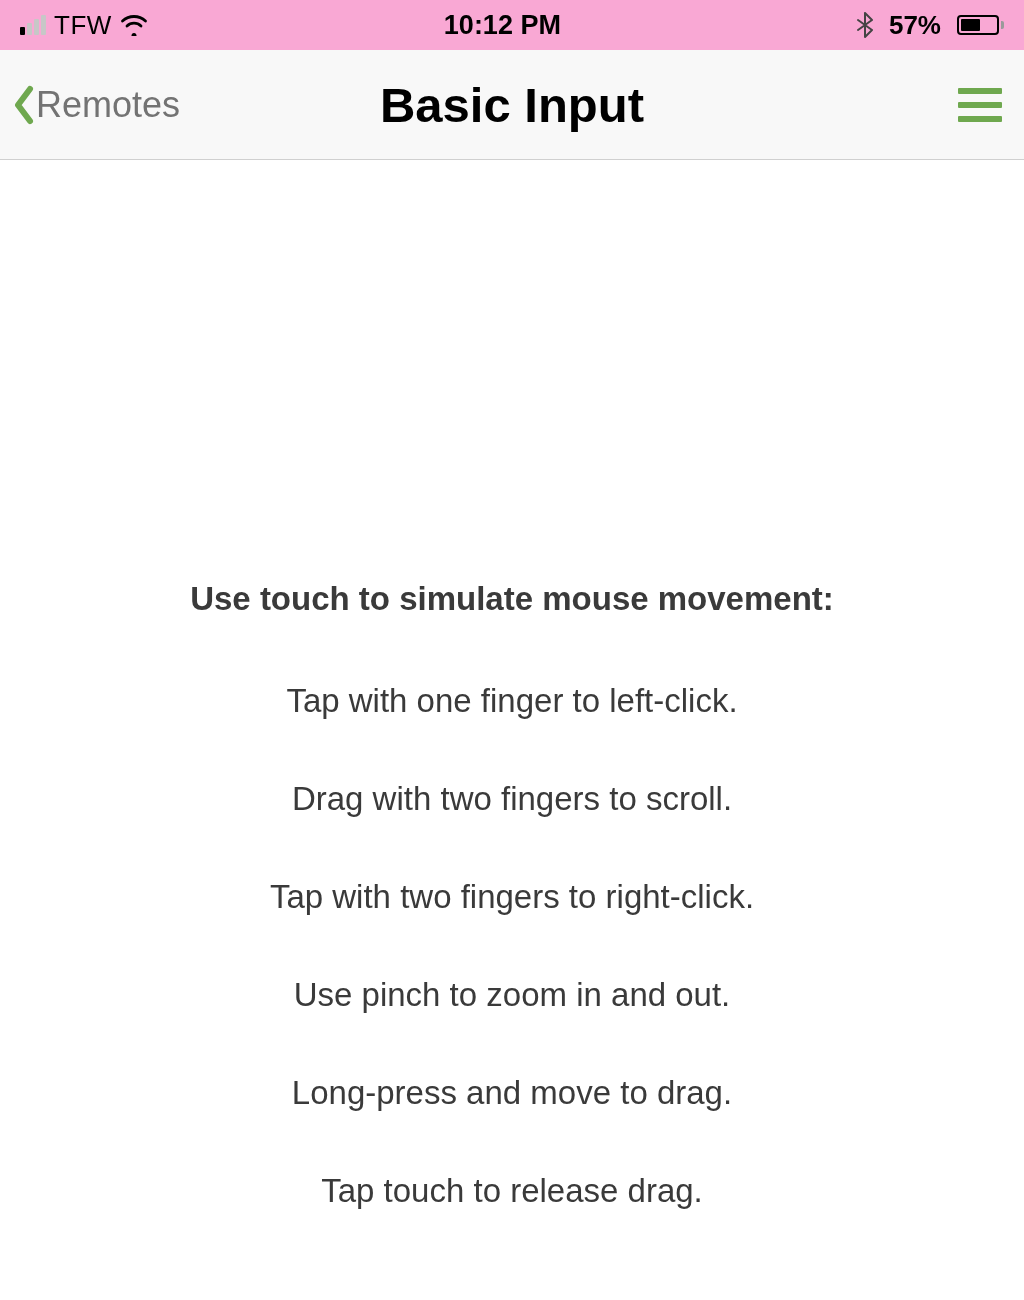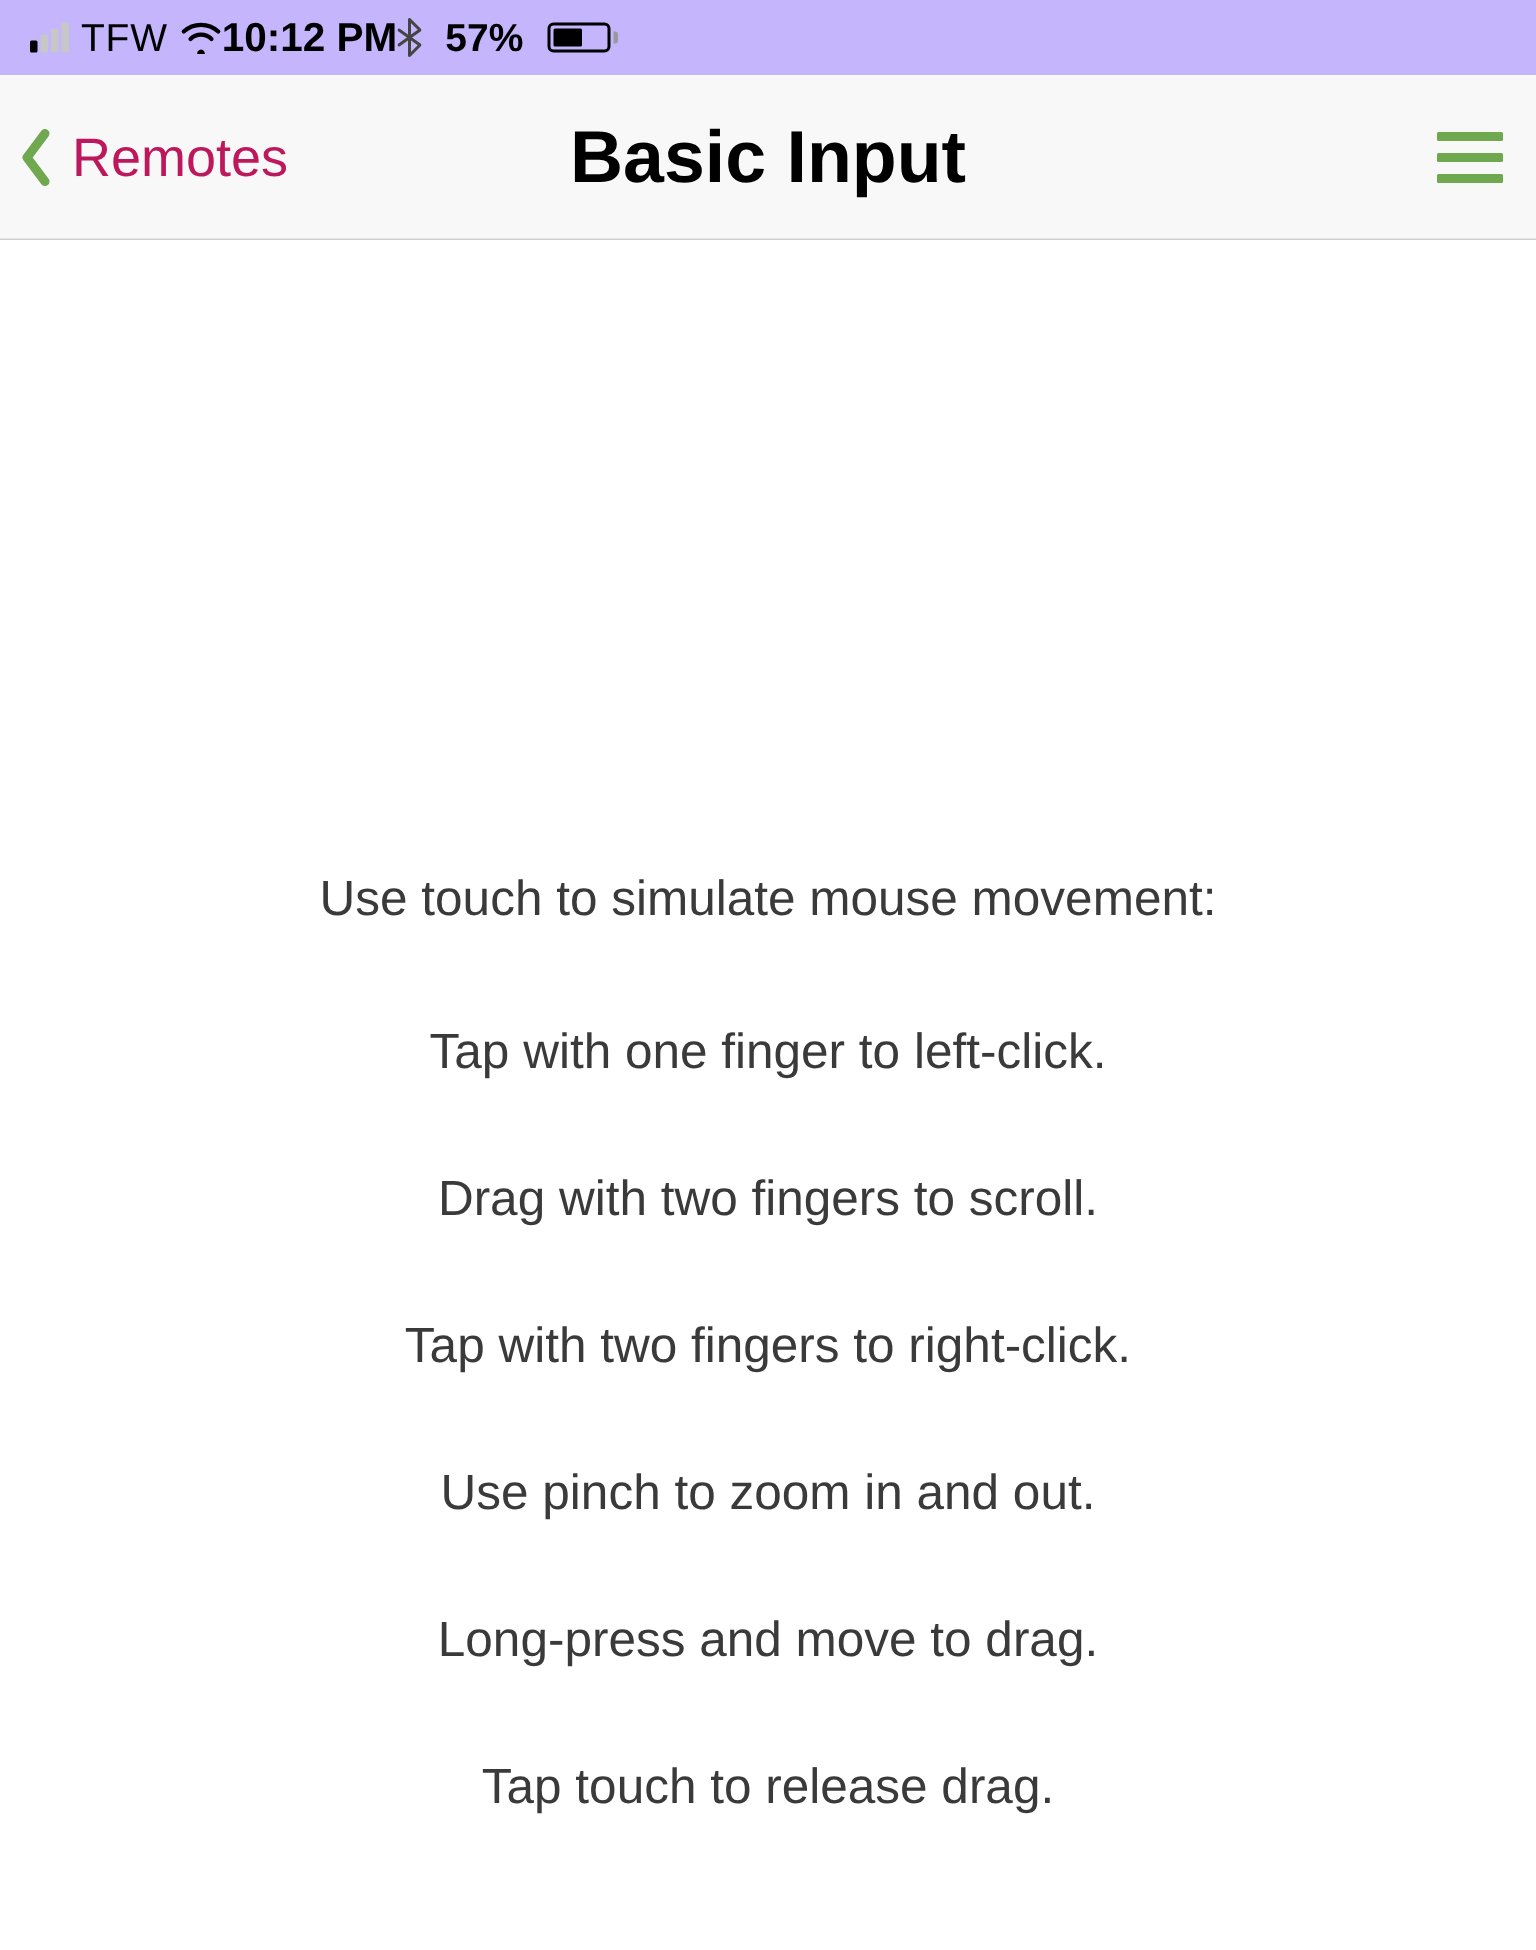--- a/index.html
+++ b/index.html
@@ -10,24 +10,25 @@
     body {
       width: 1024px;
       height: 1300px;
       font-family: -apple-system, BlinkMacSystemFont, "Helvetica Neue", Helvetica, Arial, sans-serif;
       background: #ffffff;
       overflow: hidden;
     }
     
     .status-bar {
       display: flex;
+      justify-content: space-between;
       align-items: center;
       height: 50px;
       padding: 0 20px;
-      background: #c4b5fd;
+      background: #f9a8d4;
       font-size: 26px;
       font-weight: 600;
       color: #000;
     }
     .status-left {
       display: flex;
       align-items: center;
       gap: 8px;
     }
     .status-right {
@@ -87,22 +88,22 @@
       align-items: center;
       height: 110px;
       padding: 0 18px 0 12px;
       background: #f8f8f8;
       border-bottom: 1px solid #d0d0d0;
       position: relative;
     }
     .back-button {
       display: flex;
       align-items: center;
-      gap: 12px;
-      color: #be185d;
+      gap: 0;
+      color: #737373;
       font-size: 36px;
       font-weight: 400;
       cursor: pointer;
     }
     .back-button svg { display: block; }
     .nav-title {
       font-size: 49px;
       font-weight: 700;
       color: #000;
       position: absolute;
@@ -137,21 +138,21 @@
     .instruction-line {
       font-size: 33px;
       color: #3a3a3a;
       margin-bottom: 60px;
       font-weight: 400;
     }
     .instruction-header {
       font-size: 33px;
       color: #3a3a3a;
       margin-bottom: 64px;
-      font-weight: 400;
+      font-weight: 700;
       text-align: center;
     }
   </style>
 </head>
 <body>
 
 <div class="status-bar">
   <div class="status-left">
     <div class="signal-bars">
       <div class="signal-bar active"></div>

